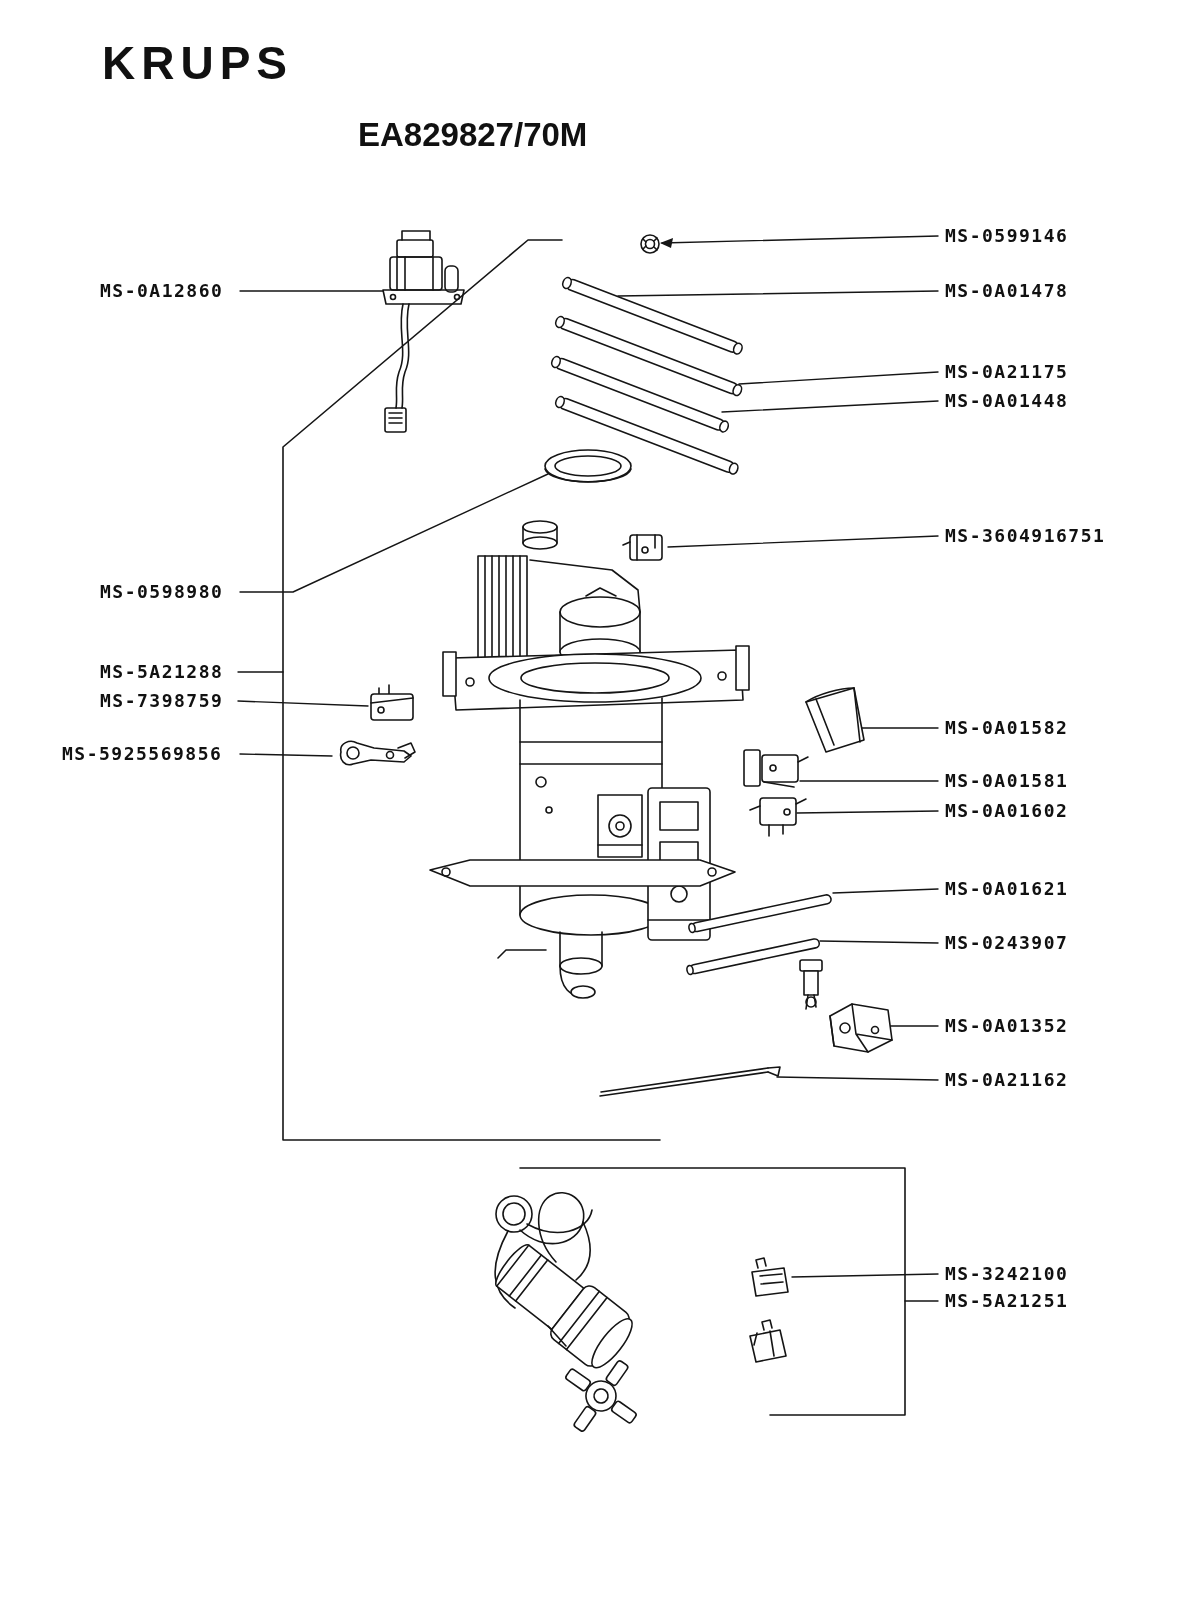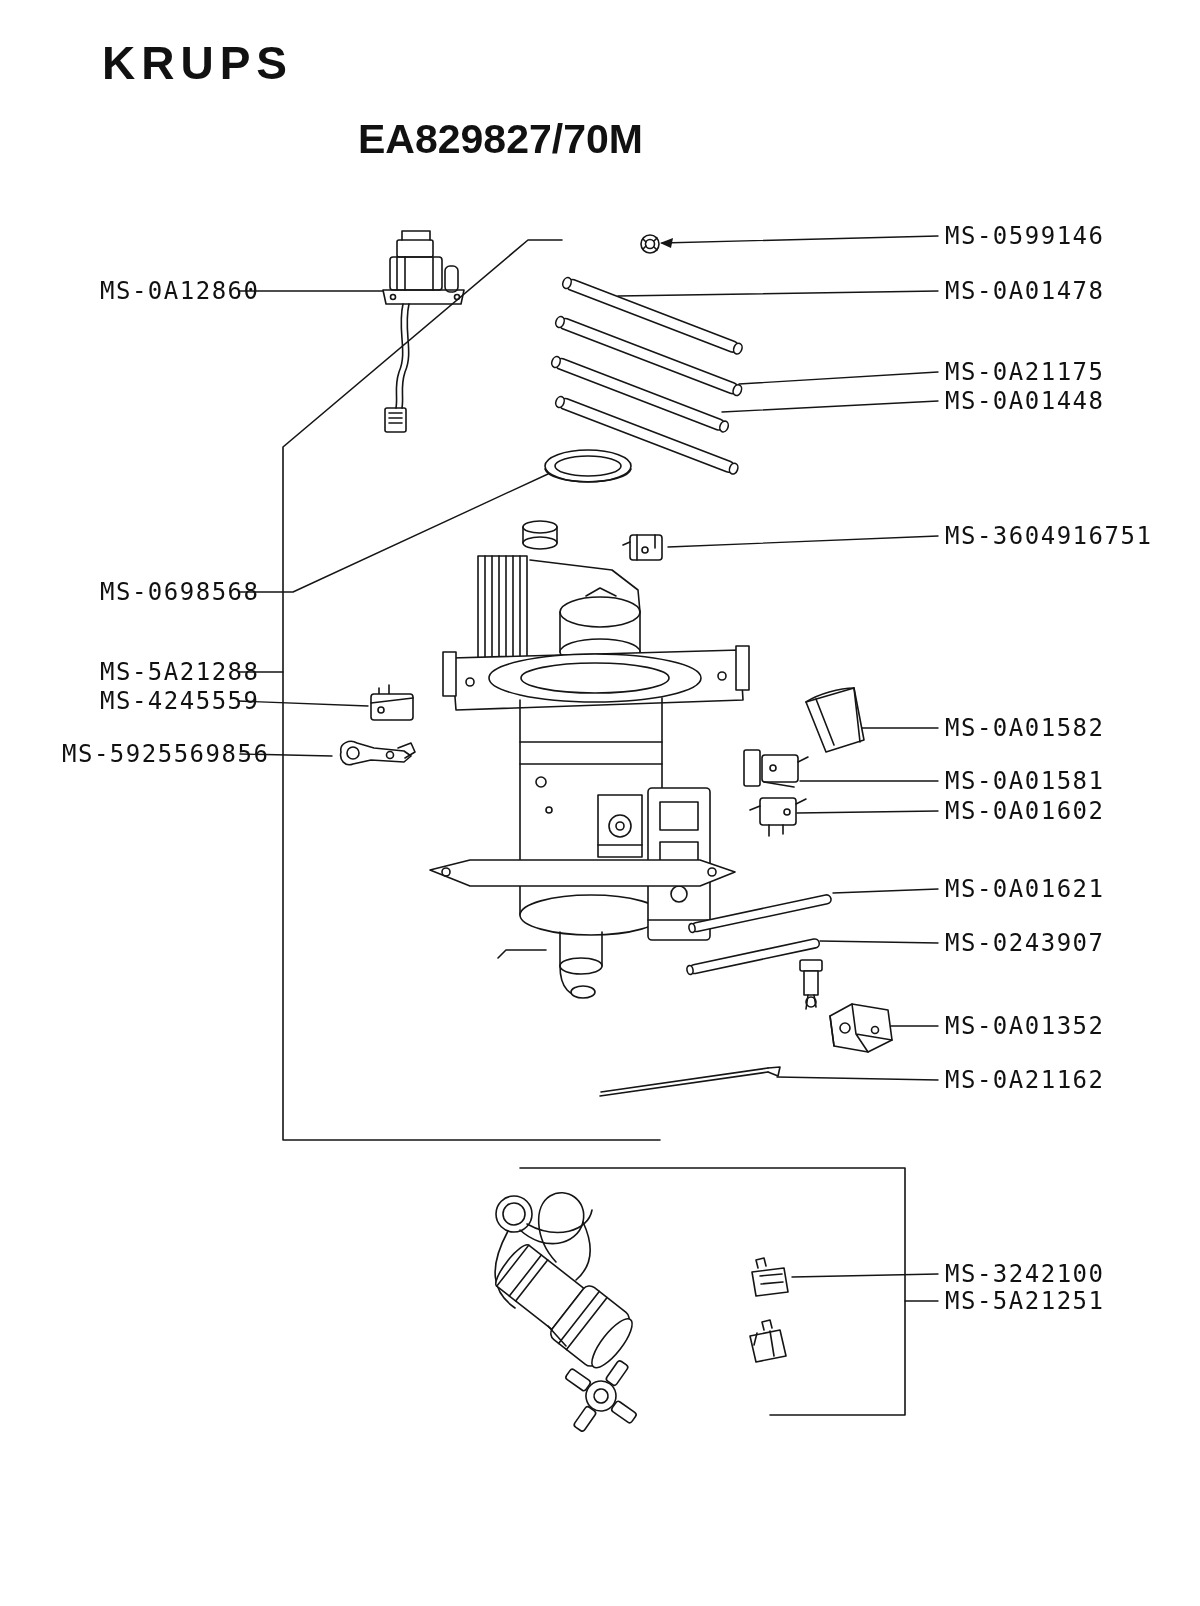--- a/index.html
+++ b/index.html
@@ -13,26 +13,26 @@
   }
   .stage { position: absolute; left: 0; top: 0; width: 1200px; height: 1260px; }
   .brand {
     position: absolute; left: 102px; top: 36px;
     font-family: "Liberation Sans", sans-serif;
     font-weight: bold; font-size: 46px; letter-spacing: 6px; color: #111111;
   }
   .model {
     position: absolute; left: 358px; top: 116px;
     font-family: "Liberation Sans", sans-serif;
-    font-weight: bold; font-size: 41px; color: #111111; text-align: center;
+    font-weight: bold; font-size: 33px; color: #111111; text-align: center;
   }
   .part-label {
     position: absolute;
     font-family: "DejaVu Sans Mono", "Liberation Mono", monospace;
-    font-weight: normal; font-size: 24px; line-height: 22px;
+    font-weight: bold; font-size: 18px; line-height: 22px;
     letter-spacing: 1.5px; color: #111111; white-space: nowrap;
   }
   svg.diagram { position: absolute; left: 0; top: 0; }
 </style>
 </head>
 <body>
 
 <div class="stage">
 
   <svg class="diagram" width="1200" height="1606" viewBox="0 0 1200 1606" xmlns="http://www.w3.org/2000/svg">
@@ -282,23 +282,23 @@
         <path d="M764 1330 L762 1322 L770 1320 L772 1328"></path>
       </g>
 
     </g>
   </svg>
 
   <div class="brand">KRUPS</div>
   <div class="model">EA829827/70M</div>
 
   <div class="part-label" style="left:100px;top:280px">MS-0A12860</div>
-  <div class="part-label" style="left:100px;top:581px">MS-0698568</div>
+  <div class="part-label" style="left:100px;top:581px">MS-0598980</div>
   <div class="part-label" style="left:100px;top:661px">MS-5A21288</div>
-  <div class="part-label" style="left:100px;top:690px">MS-4245559</div>
+  <div class="part-label" style="left:100px;top:690px">MS-7398759</div>
   <div class="part-label" style="left:62px;top:743px">MS-5925569856</div>
 
   <div class="part-label" style="left:945px;top:225px">MS-0599146</div>
   <div class="part-label" style="left:945px;top:280px">MS-0A01478</div>
   <div class="part-label" style="left:945px;top:361px">MS-0A21175</div>
   <div class="part-label" style="left:945px;top:390px">MS-0A01448</div>
   <div class="part-label" style="left:945px;top:525px">MS-3604916751</div>
   <div class="part-label" style="left:945px;top:717px">MS-0A01582</div>
   <div class="part-label" style="left:945px;top:770px">MS-0A01581</div>
   <div class="part-label" style="left:945px;top:800px">MS-0A01602</div>

